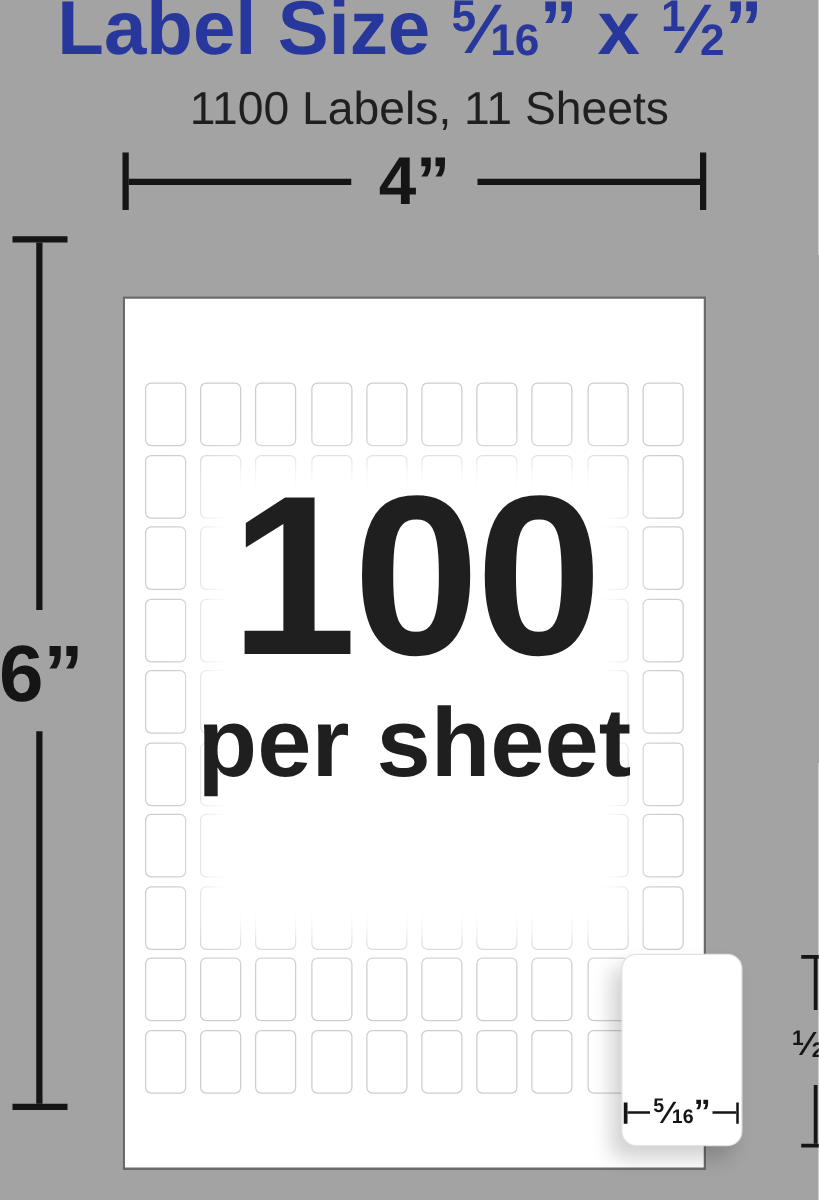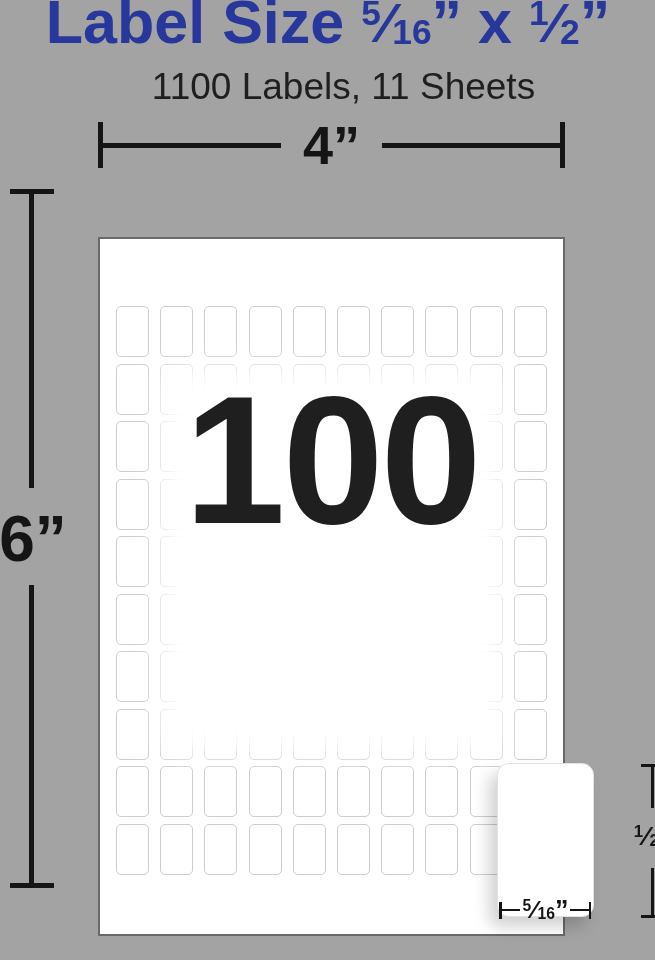--- a/index.html
+++ b/index.html
@@ -69,21 +69,21 @@
   .dim-half .cap-h{position:absolute;left:0;width:22px;height:2.5px;background:var(--dim-black);}
   .dim-half .cap-top{top:0;}
   .dim-half .cap-bottom{top:151px;}
   .dim-half .seg-v{position:absolute;left:10px;width:2.5px;background:var(--dim-black);}
   .dim-half .seg1{top:2px;height:42px;}
   .dim-half .seg2{top:104px;height:47px;}
   .dim-half-text{position:absolute;left:-16px;width:56px;top:58px;text-align:center;
     font-size:29px;font-weight:700;color:var(--dim-black);line-height:1;}
 
   
-  .dim-sixteenth{position:absolute;left:499px;top:898px;width:92px;height:24px;
+  .dim-sixteenth{position:absolute;left:499px;top:878px;width:92px;height:24px;
     display:flex;align-items:center;z-index:6;}
   .dim-sixteenth .cap-sm{width:2.5px;height:17px;background:var(--dim-black);flex:0 0 auto;}
   .dim-sixteenth .seg-sm{flex:1 1 auto;height:2.5px;background:var(--dim-black);}
   .dim-sixteenth-text{flex:0 0 auto;margin:0 3px;font-size:27px;font-weight:700;
     color:var(--dim-black);line-height:1;white-space:nowrap;}
 </style>
 </head>
 <body>
 
 <div class="stage">
@@ -207,20 +207,21 @@
         <div class="cell"></div>
         <div class="cell"></div>
         <div class="cell"></div>
         <div class="cell"></div>
         <div class="cell"></div>
         <div class="cell"></div>
       </div>
     <div class="halo"></div>
     <div class="center-text">
       <div class="big-count">100</div>
+      <div class="caption caption2">per sheet</div>
     </div>
   </div>
 
   <div class="mag-label"></div>
 
   <div class="dim-half">
     <span class="cap-h cap-top"></span>
     <span class="seg-v seg1"></span>
     <span class="dim-half-text"><span class="fr-num">1</span><span class="fr-slash">⁄</span><span class="fr-den">2</span><span class="inch">”</span></span>
     <span class="seg-v seg2"></span>

